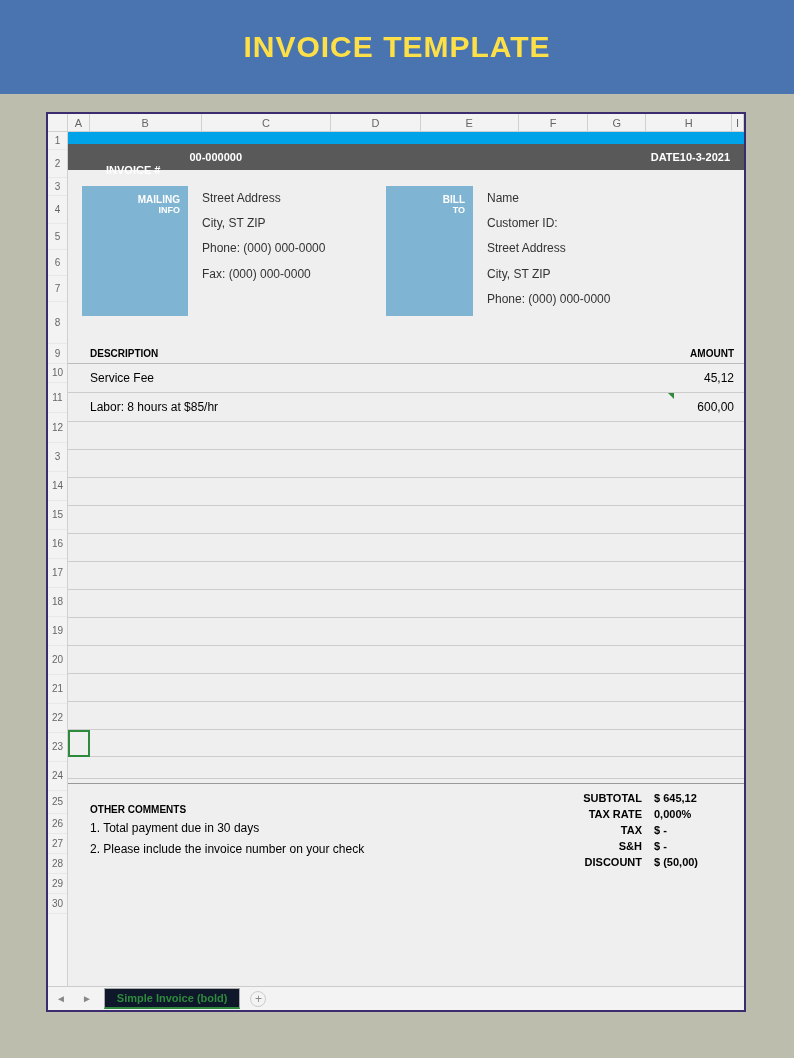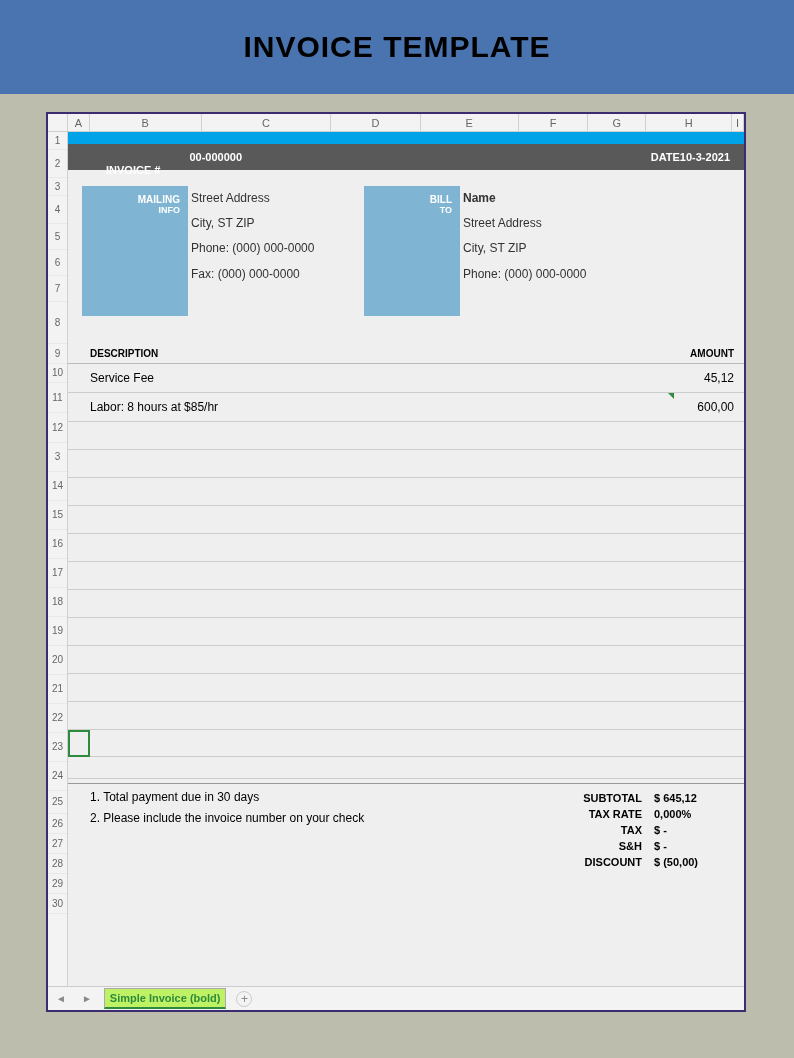--- a/index.html
+++ b/index.html
@@ -1,53 +1,53 @@
 <!DOCTYPE html>
 <html><head>
 <meta charset="utf-8">
 <style>
   * { box-sizing: border-box; margin: 0; padding: 0; }
   body { font-family: Verdana, Geneva, sans-serif; background: #bcbdac; width: 794px; height: 1058px; overflow: hidden; }
-  .header-banner { background: #4a74b0; color: #000000; text-align: center; padding: 30px 0; font-size: 30px; font-weight: bold; letter-spacing: 1px; }
+  .header-banner { background: #4a74b0; color: #fde047; text-align: center; padding: 30px 0; font-size: 30px; font-weight: bold; letter-spacing: 1px; }
   .canvas { background: #bcbdac; padding: 18px 46px; }
   .sheet-frame { border: 2px solid #3a2c6e; background: white; width: 700px; height: 900px; position: relative; overflow: hidden; }
   .col-letters { display: flex; height: 18px; background: #f3f3f3; border-bottom: 1px solid #d0d0d0; font-size: 11px; color: #666; }
   .col-letters div { border-right: 1px solid #d0d0d0; text-align: center; line-height: 18px; }
   .grid-area { display: flex; height: calc(100% - 18px - 24px); }
   .row-numbers { width: 20px; background: #f3f3f3; border-right: 1px solid #d0d0d0; font-size: 10px; color: #666; text-align: center; flex-shrink: 0; }
   .row-numbers div { border-bottom: 1px solid #e8e8e8; line-height: 1; display: flex; align-items: center; justify-content: center; }
   .content { flex: 1; background: #efefef; position: relative; }
   .blue-strip { background: #00a2e8; height: 12px; }
   .dark-bar { background: #595959; height: 26px; display: flex; align-items: center; color: white; font-size: 11px; font-weight: bold; padding: 0 10px; }
   .dark-bar .invlabel { margin-left: 28px; margin-top: 25px; }
   .dark-bar .invnum { margin-left: 29px; }
   .dark-bar .spacer { flex: 1; }
   .dark-bar .datelabel { }
   .dark-bar .dateval { margin-right: 4px; }
-  .info-section { display: flex; padding: 16px 14px 10px 14px; gap: 3px; }
+  .info-section { display: flex; padding: 16px 14px 10px 14px; gap: 14px; }
   .info-box { width: 106px; height: 130px; background: #7fb4d3; color: white; text-align: right; padding: 8px 8px 0 0; font-size: 10px; font-weight: bold; }
   .info-box .sub { font-size: 9px; font-weight: bold; }
   .info-lines { font-size: 12px; color: #333; line-height: 2.1; flex: 1; }
   .desc-header { display: flex; font-size: 10px; font-weight: bold; padding: 4px 10px 4px 22px; border-bottom: 1px solid #bbb; }
   .desc-header .amt { margin-left: auto; }
   .line-item { display: flex; font-size: 12px; padding: 6px 10px 6px 22px; border-bottom: 1px solid #ccc; height: 29px; align-items: center; }
   .line-item .val { margin-left: auto; }
   .empty-row { height: 28px; border-bottom: 1px solid #ccc; }
   .bottom-divider { height: 1px; background: #999; margin-top: 4px; }
   .footer-section { display: flex; padding: 6px 10px 0 22px; font-size: 11px; }
   .comments { flex: 1; }
   .comments .title { font-weight: bold; font-size: 10px; margin-bottom: 6px; margin-top: 14px; }
   .comments .line { margin-bottom: 7px; font-size: 12px; }
   .totals { width: 200px; font-weight: bold; }
   .totals .trow { display: flex; justify-content: space-between; padding: 2px 0; }
   .totals .tlabel { text-align: right; flex: 1; padding-right: 12px; }
   .totals .tval { width: 80px; text-align: left; }
   .sheet-tabs { position: absolute; bottom: 0; left: 0; right: 0; height: 24px; background: #f3f3f3; border-top: 1px solid #ccc; display: flex; align-items: center; font-size: 11px; }
   .tab-nav { padding: 0 8px; color: #888; font-size: 10px; }
-  .active-tab { background: #bef264; border: 1px solid #aaa; border-bottom: 2px solid #2e8b3d; padding: 3px 5px; color: #2e8b3d; font-weight: bold; margin-left: 4px; }
+  .active-tab { background: #0f172a; border: 1px solid #aaa; border-bottom: 2px solid #2e8b3d; padding: 3px 12px; color: #2e8b3d; font-weight: bold; margin-left: 4px; }
   .plus-tab { margin-left: 10px; color: #888; border: 1px solid #ccc; border-radius: 50%; width: 16px; height: 16px; display: flex; align-items: center; justify-content: center; font-size: 12px; }
   .green-corner { position: absolute; width: 0; height: 0; border-top: 6px solid #2e8b3d; border-left: 6px solid transparent; right: 0; top: 0; }
   .cell-select { position: absolute; border: 2px solid #2e8b3d; pointer-events: none; }
 </style>
 </head>
 <body>
 
 <div class="header-banner">
   <span>INVOICE TEMPLATE</span>
 </div>
@@ -116,26 +116,27 @@
           <div class="info-box">
             <div>MAILING</div>
             <div class="sub">INFO</div>
           </div>
           <div class="info-lines" style="width:170px;flex:none">
             <div>Street Address</div>
             <div>City, ST  ZIP</div>
             <div>Phone: (000) 000-0000</div>
             <div>Fax: (000) 000-0000</div>
           </div>
-          <div class="info-box" style="width:96px">
+          <div class="info-box" style="width:87px">
             <div>BILL</div>
             <div class="sub">TO</div>
           </div>
           <div class="info-lines">
-            <div style="font-weight:bold">Name</div>
+            <div style="font-weight:normal">Name</div>
+            <div>Customer ID:</div>
             <div>Street Address</div>
             <div>City, ST  ZIP</div>
             <div>Phone: (000) 000-0000</div>
           </div>
         </div>
 
         <div style="height:18px"></div>
 
         <div class="desc-header">
           <span>DESCRIPTION</span>
@@ -164,20 +165,21 @@
         <div class="empty-row"></div>
         <div class="empty-row" style="height:27px;position:relative">
           <div class="cell-select" style="left:0;top:0;width:22px;height:27px"></div>
         </div>
         <div class="empty-row" style="height:22px"></div>
 
         <div class="bottom-divider"></div>
 
         <div class="footer-section">
           <div class="comments">
+            <div class="title">OTHER COMMENTS</div>
             <div class="line">1. Total payment due in 30 days</div>
             <div class="line">2. Please include the invoice number on your check</div>
           </div>
           <div class="totals">
             <div class="trow">
                 <span class="tlabel">SUBTOTAL</span>
                 <span class="tval">$    645,12</span>
               </div>
             <div class="trow">
                 <span class="tlabel">TAX RATE</span>

